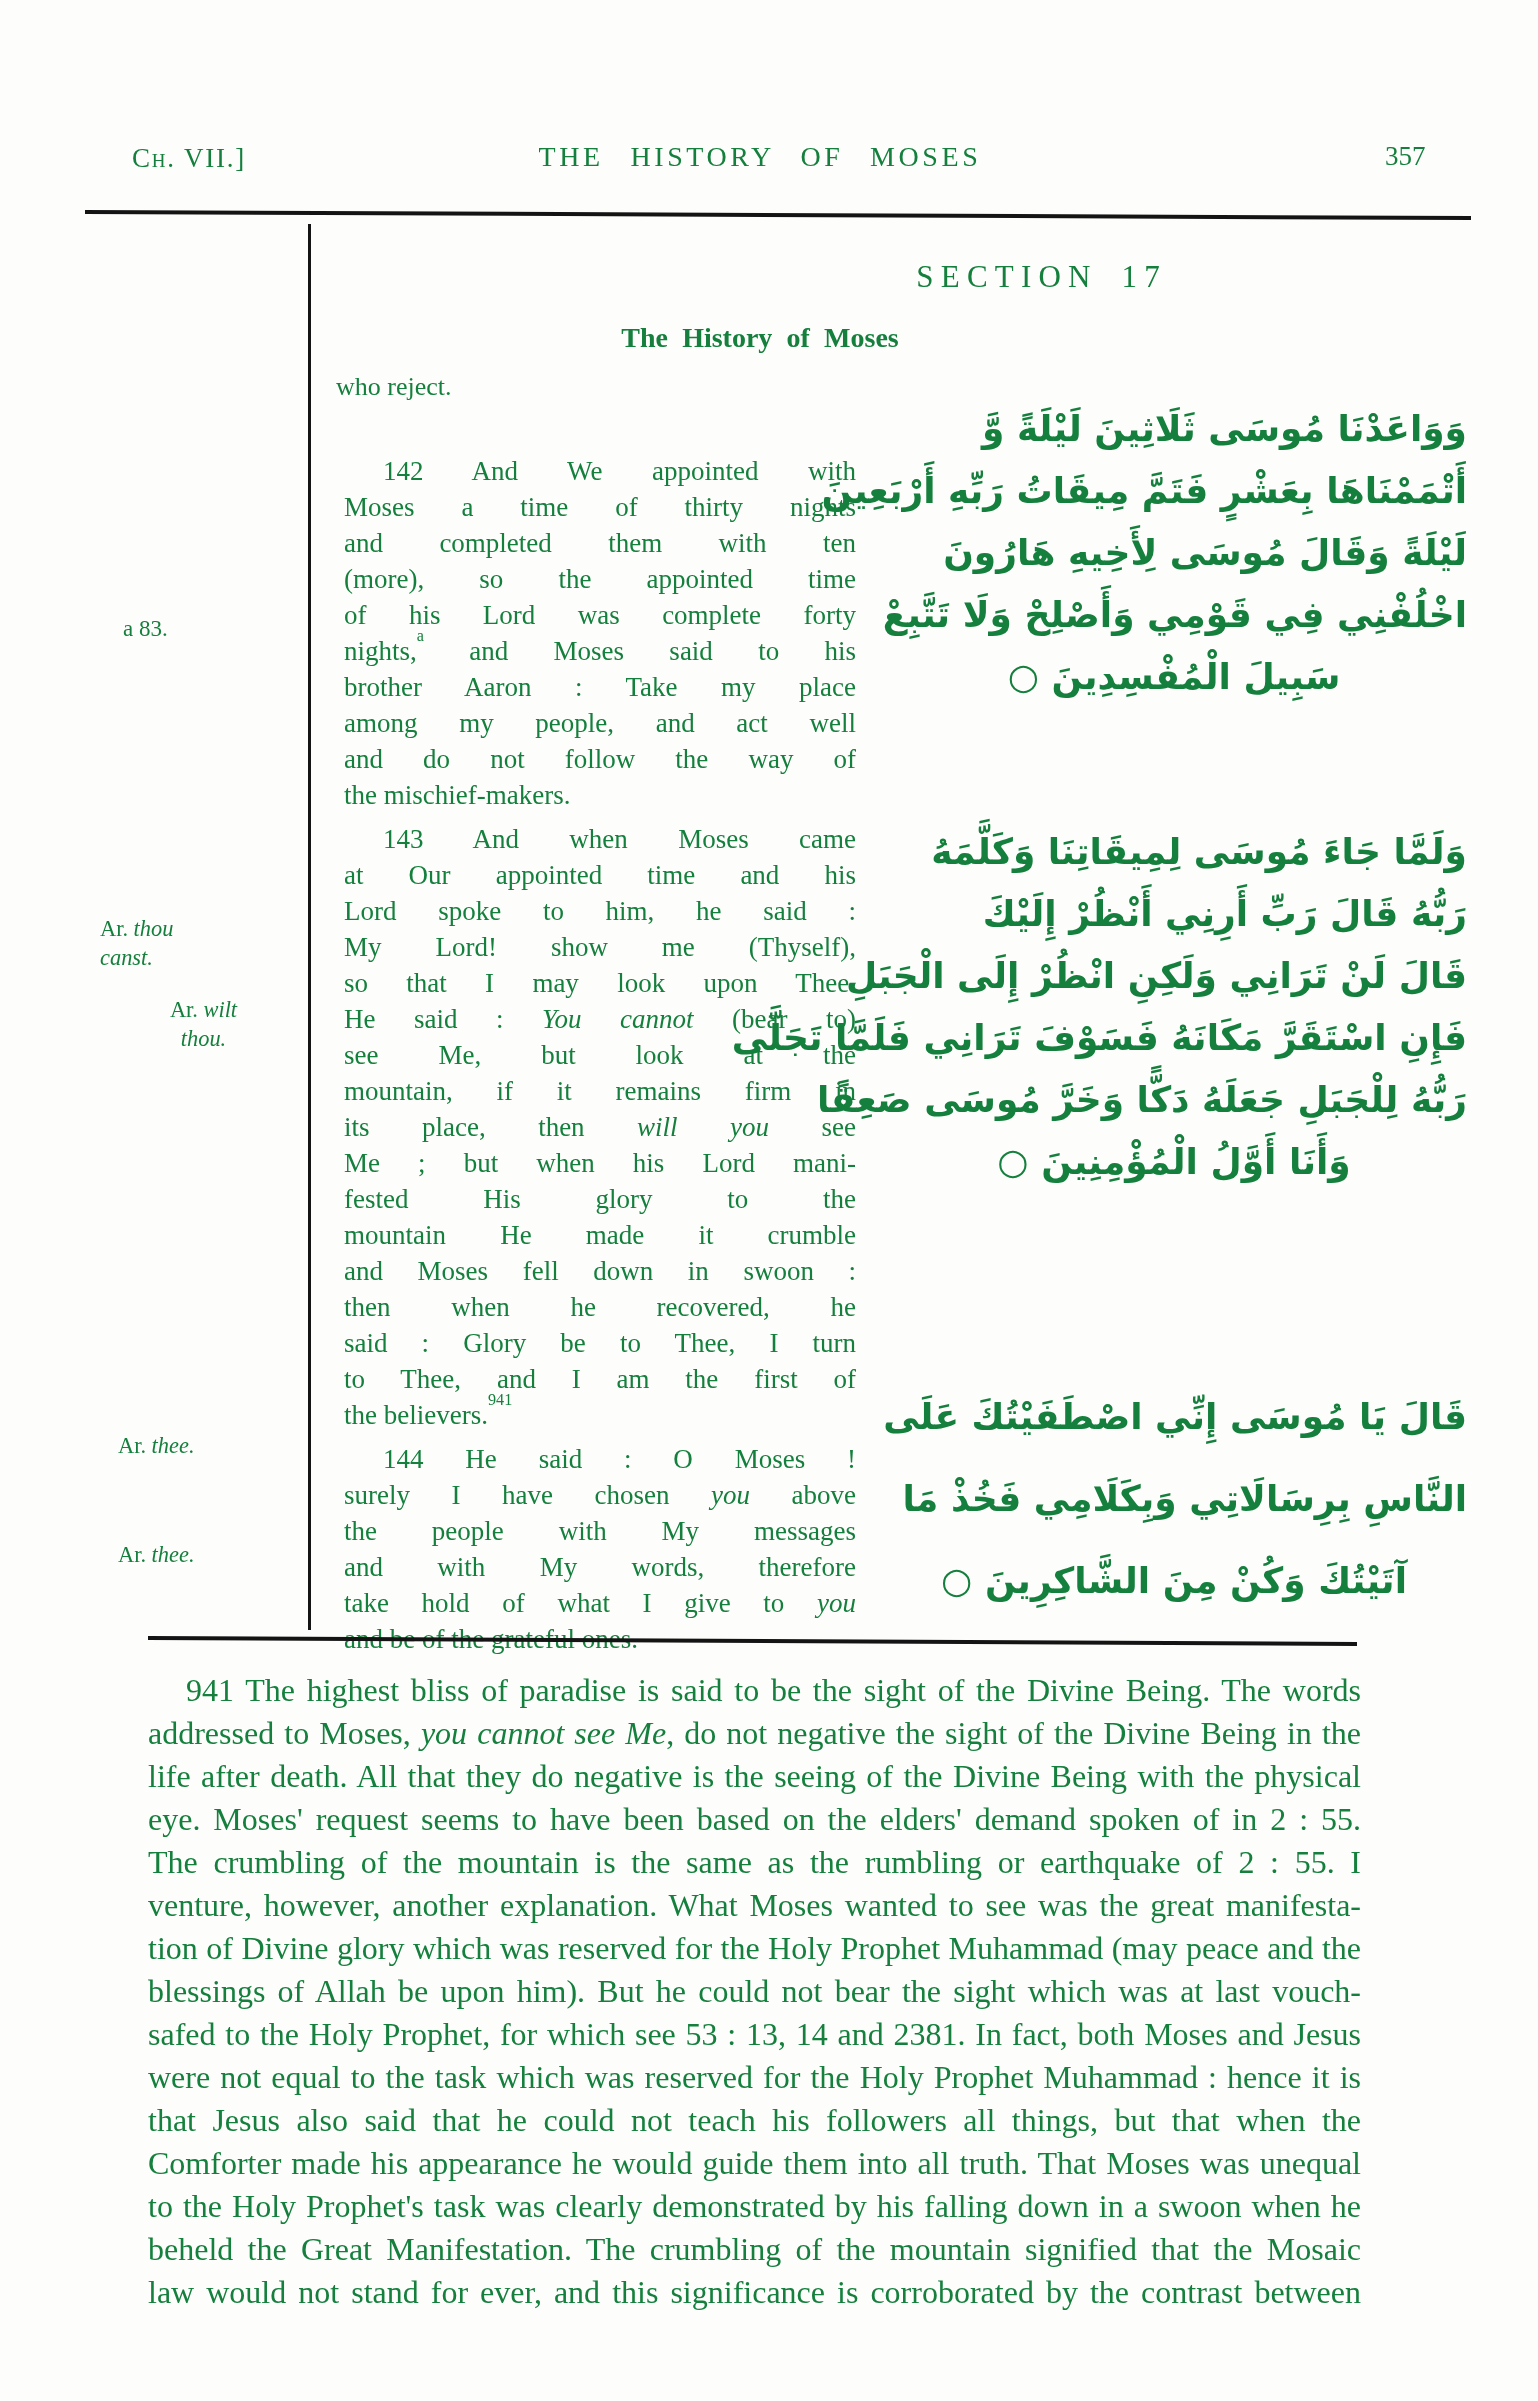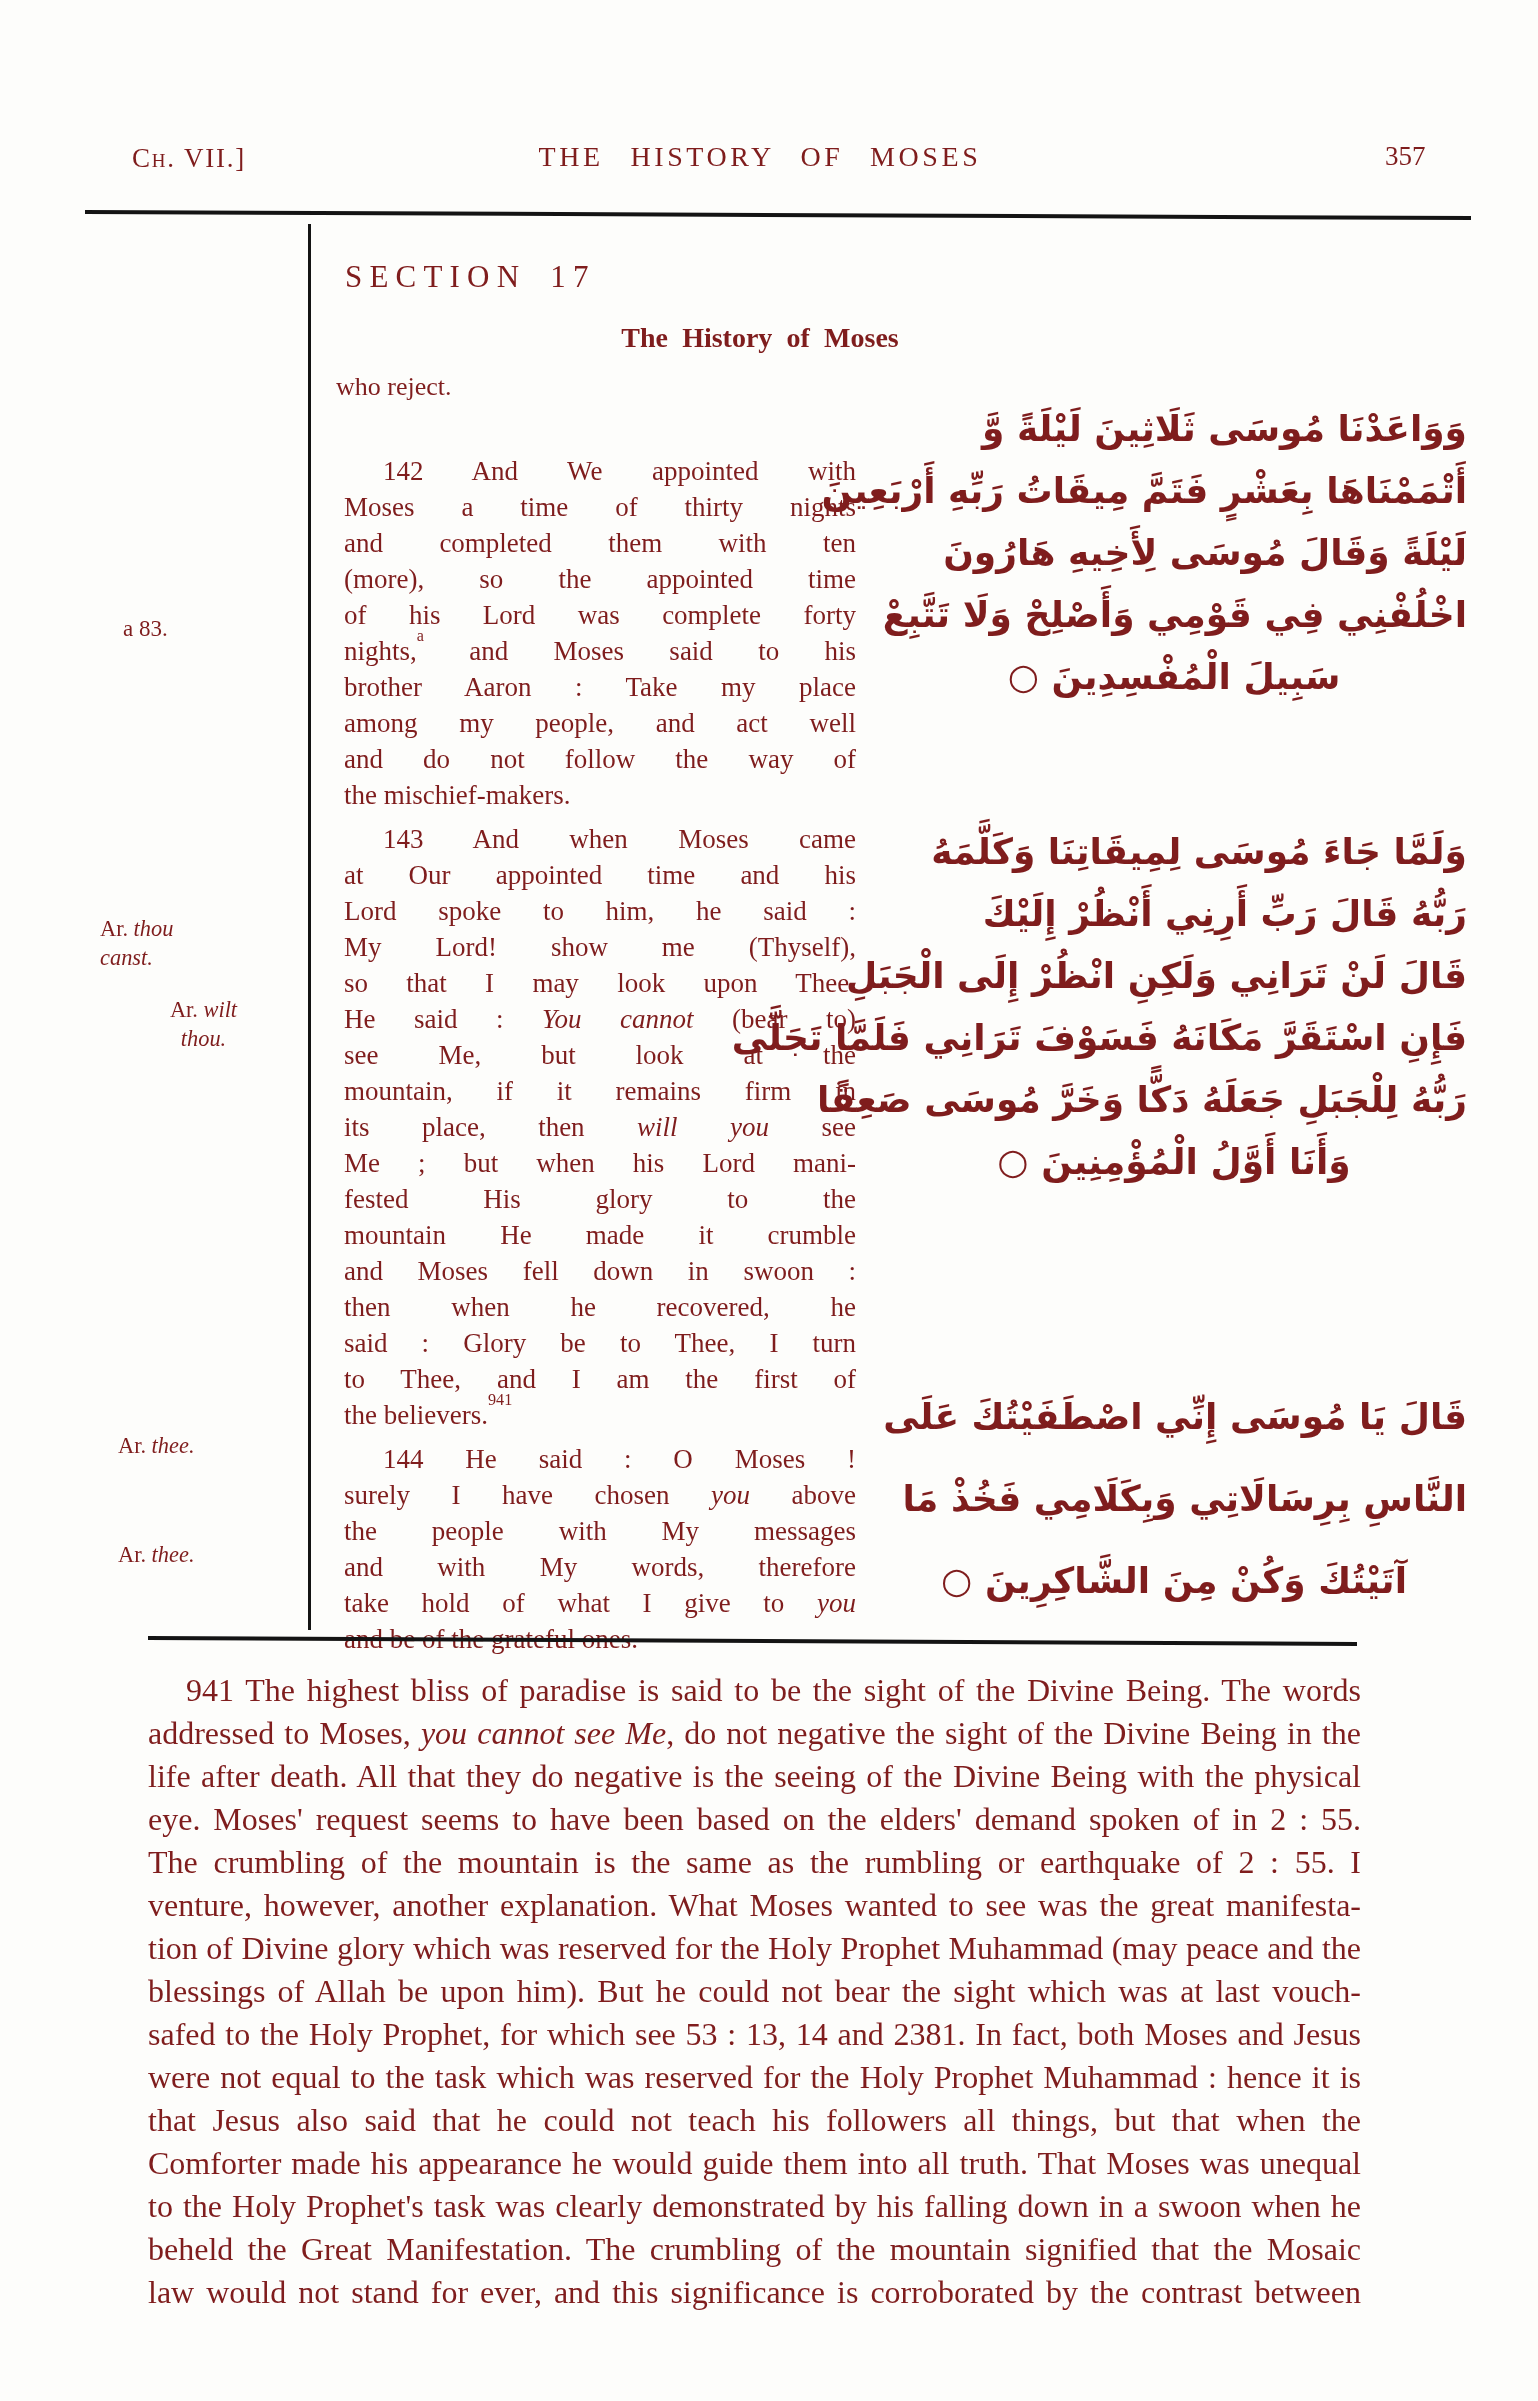--- a/index.html
+++ b/index.html
@@ -2,35 +2,35 @@
 <html style="font-size:14.3px"><head>
 <meta charset="utf-8">
 <style>
   html,body{margin:0;padding:0;}
   body{background:#e8e8e8;}
   .page{
     position:relative;
     width:1538px;height:2401px;
     margin:0 auto;
     background:#fdfdfb;
-    color:#7f1d1d;
+    color:#15803d;
     font-family:"Liberation Serif","DejaVu Serif",serif;
     overflow:hidden;
   }
   
   .chapter{position:absolute;left:132px;top:143px;font-size:27px;font-variant:small-caps;letter-spacing:1.8px;}
   .running-title{position:absolute;left:335px;top:141px;width:850px;text-align:center;
     font-size:28px;letter-spacing:3.6px;word-spacing:16px;}
   .page-number{position:absolute;left:1385px;top:141px;font-size:27px;}
   .rule{position:absolute;background:#141414;}
   .rule-top{left:85px;top:213px;width:1386px;height:3.6px;transform:rotate(0.25deg);}
   .rule-vertical{left:308px;top:224px;width:2.7px;height:1406px;}
   .rule-footnote{left:148px;top:1639px;width:1209px;height:3.6px;transform:rotate(0.28deg);}
   
-  .section-label{position:absolute;left:345px;top:259px;width:850px;text-align:left;
+  .section-label{position:absolute;left:317px;top:259px;width:850px;text-align:right;
     font-size:31px;letter-spacing:7.2px;word-spacing:9px;}
   .section-title{position:absolute;left:335px;top:322px;width:850px;text-align:center;
     font-size:28px;font-weight:bold;word-spacing:7.2px;}
   .section-summary{position:absolute;left:336px;top:367px;width:1021px;font-size:26px;line-height:39px;}
   .section-summary .sline1{text-align:justify;text-align-last:justify;text-indent:27px;}
   .section-summary .sline2{text-align:left;}
   
   .english-column{position:absolute;left:336px;top:445px;width:528px;}
   .epara{margin:8px;}
   .eline{font-size:27px;line-height:36px;text-align:justify;text-align-last:justify;}

